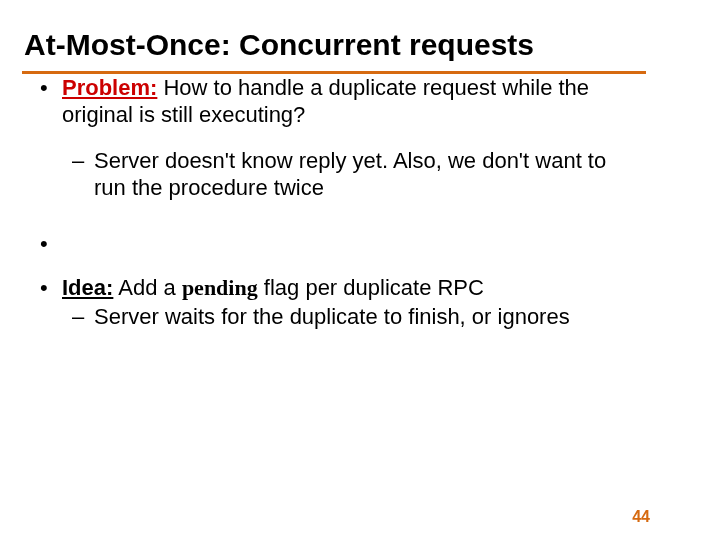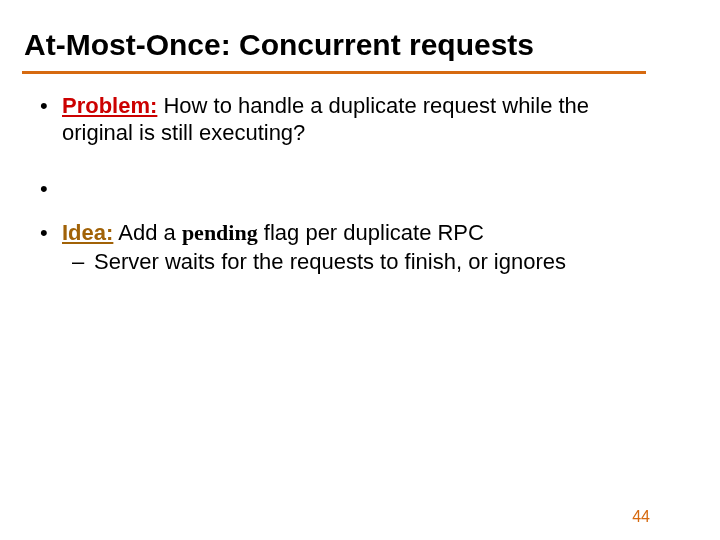--- a/index.html
+++ b/index.html
@@ -1,46 +1,49 @@
 <!DOCTYPE html>
 <html><head>
 <meta charset="utf-8">
 <style>
   * { margin: 0; padding: 0; box-sizing: border-box; }
   html, body { width: 720px; height: 540px; background: #fff; font-family: Arial, Helvetica, sans-serif; color: #000; }
   .slide { width: 668px; height: 540px; position: relative; padding: 28px 30px 20px 30px; }
   .title { font-size: 30px; font-weight: bold; line-height: 1.15; margin-left: -6px; }
   .rule { border: none; border-top: 3px solid #d66a10; margin: 8px -8px 0 -8px; }
-  .content { margin-top: 18px; font-size: 22px; line-height: 1.25; }
+  .content { font-size: 22px; line-height: 1.25; }
   ul.level1 { list-style: none; padding-left: 10px; }
   ul.level1 > li { position: relative; padding-left: 22px; margin-bottom: 28px; }
   ul.level1 > li::before { content: "•"; position: absolute; left: 0; top: 0; }
   .label-red { color: #cc0000; font-weight: bold; text-decoration: underline; }
-  .label-black { color: #a16207; font-weight: bold; text-decoration: underline; }
+  .label-black { color: #000000; font-weight: bold; text-decoration: underline; }
   .mono { font-family: Liberation Serif, serif; font-weight: bold; }
   ul.level2 { list-style: none; padding-left: 10px; margin-top: 18px; }
   ul.level2 > li { position: relative; padding-left: 22px; margin-bottom: 8px; }
   ul.level2 > li::before { content: "–"; position: absolute; left: 0; top: 0; }
   .spacer { height: 26px; }
-  .pagenum { position: absolute; right: 18px; bottom: 14px; color: #d66a10; font-weight: normal; font-size: 16px; }
+  .pagenum { position: absolute; right: 18px; bottom: 14px; color: #d66a10; font-weight: bold; font-size: 16px; }
 </style>
 </head>
 <body>
 
 <div class="slide">
   <h1 class="title">At-Most-Once: Concurrent requests</h1>
   <hr class="rule">
   <div class="content">
     <ul class="level1">
       <li>
         <span class="label-red">Problem:</span><span> How to handle a duplicate request while the original is still executing?</span>
+        <ul class="level2">
+          <li>Server doesn't know reply yet.  Also, we don't want to run the procedure twice</li>
+        </ul>
       </li>
       <li class="spacer" style="padding:0;margin-bottom:18px;"></li>
       <li>
         <span class="label-black">Idea:</span><span> Add a </span><span class="mono">pending</span><span> flag per duplicate RPC</span>
         <ul class="level2" style="margin-top:2px;">
-          <li>Server waits for the requests to finish, or ignores</li>
+          <li>Server waits for the duplicate to finish, or ignores</li>
         </ul>
       </li>
     </ul>
   </div>
   <div class="pagenum">44</div>
 </div>
 
 </body></html>

